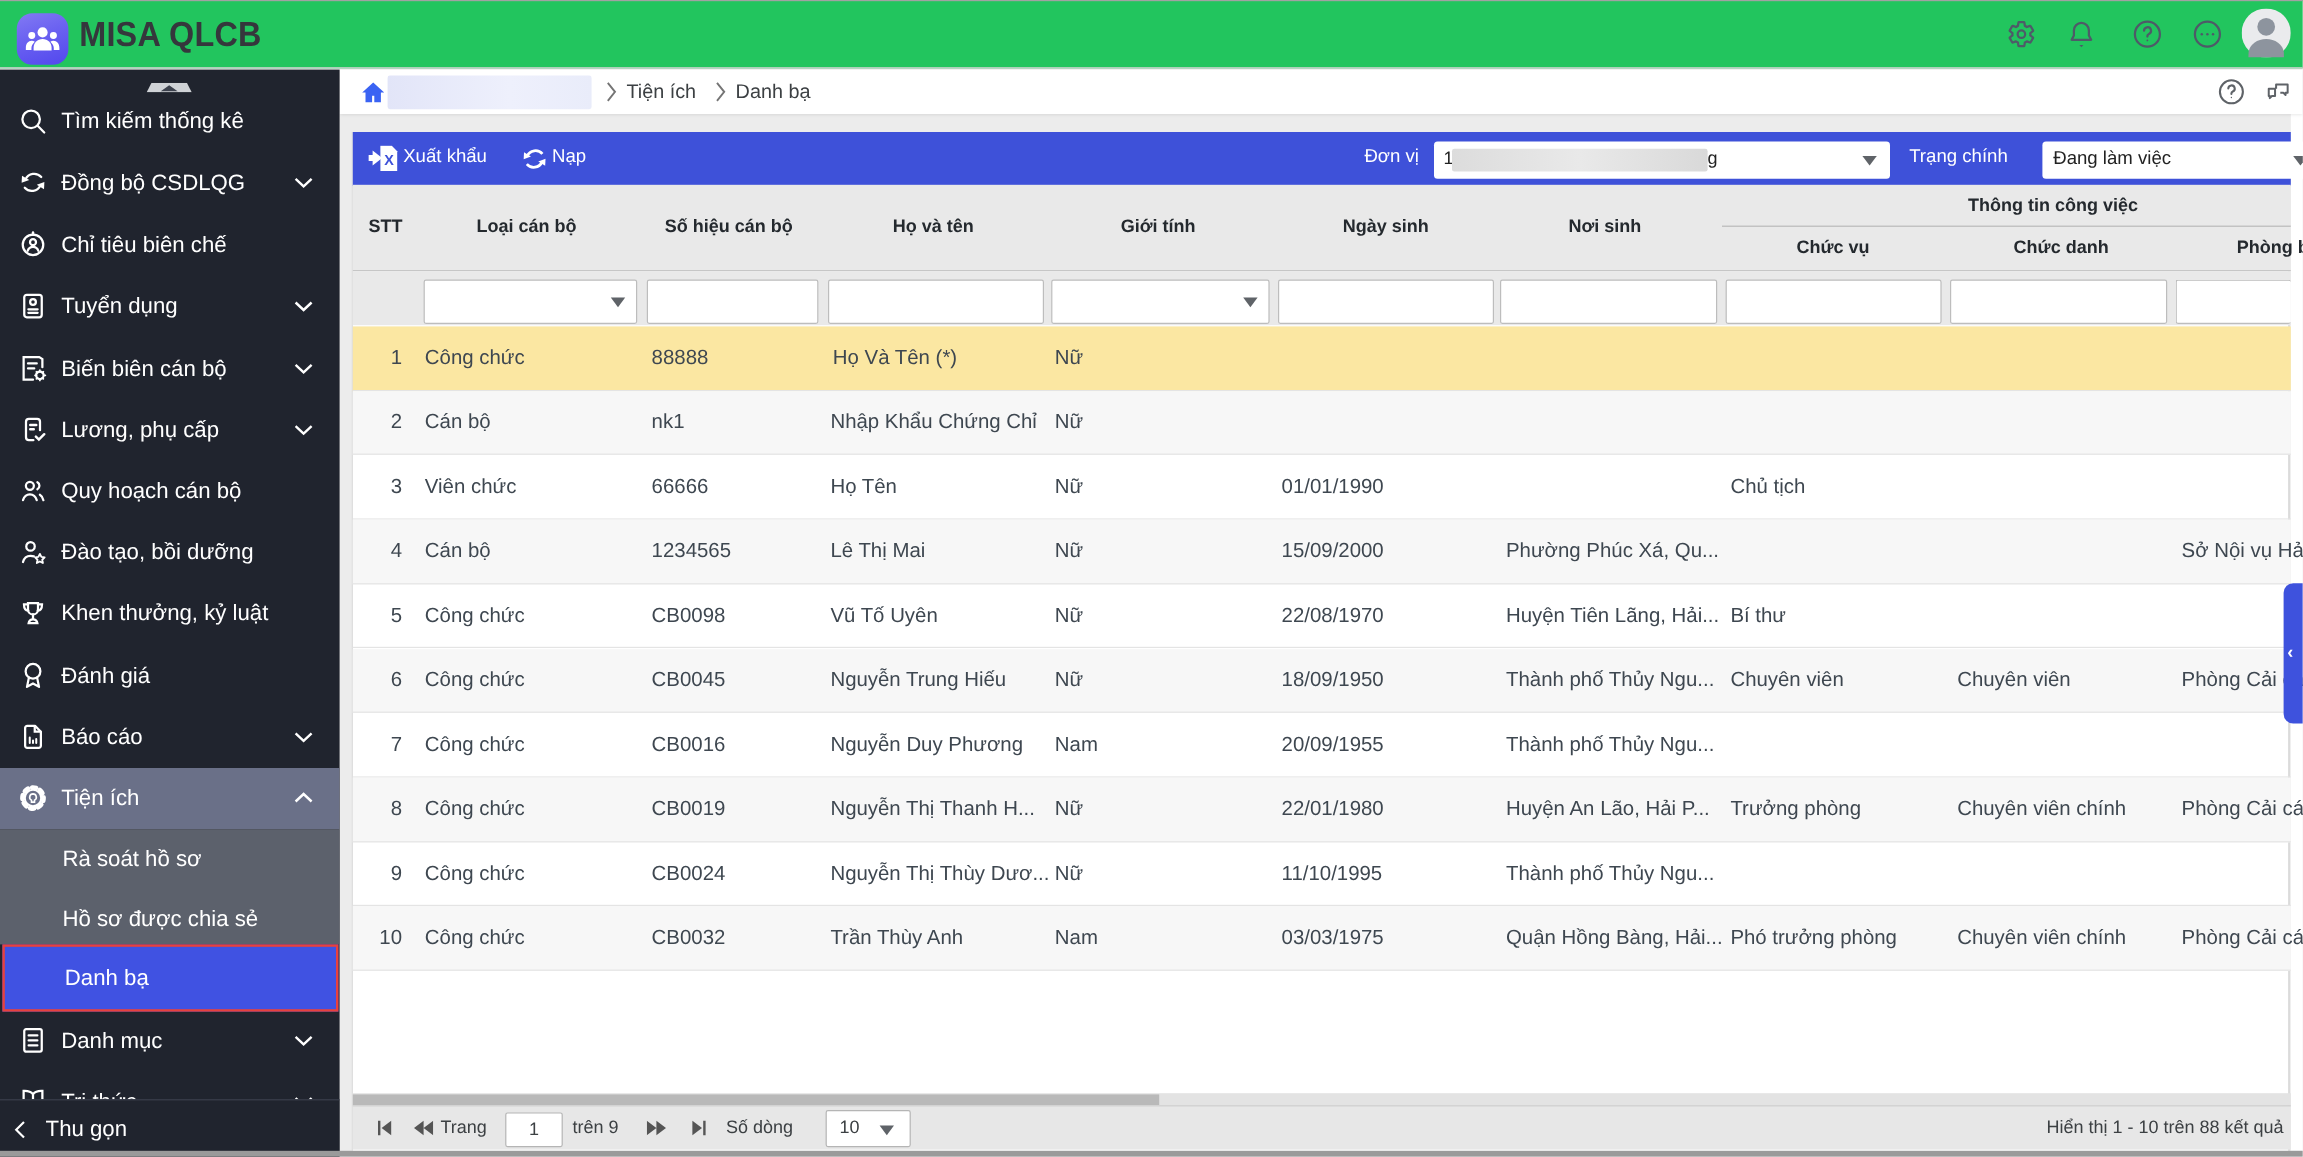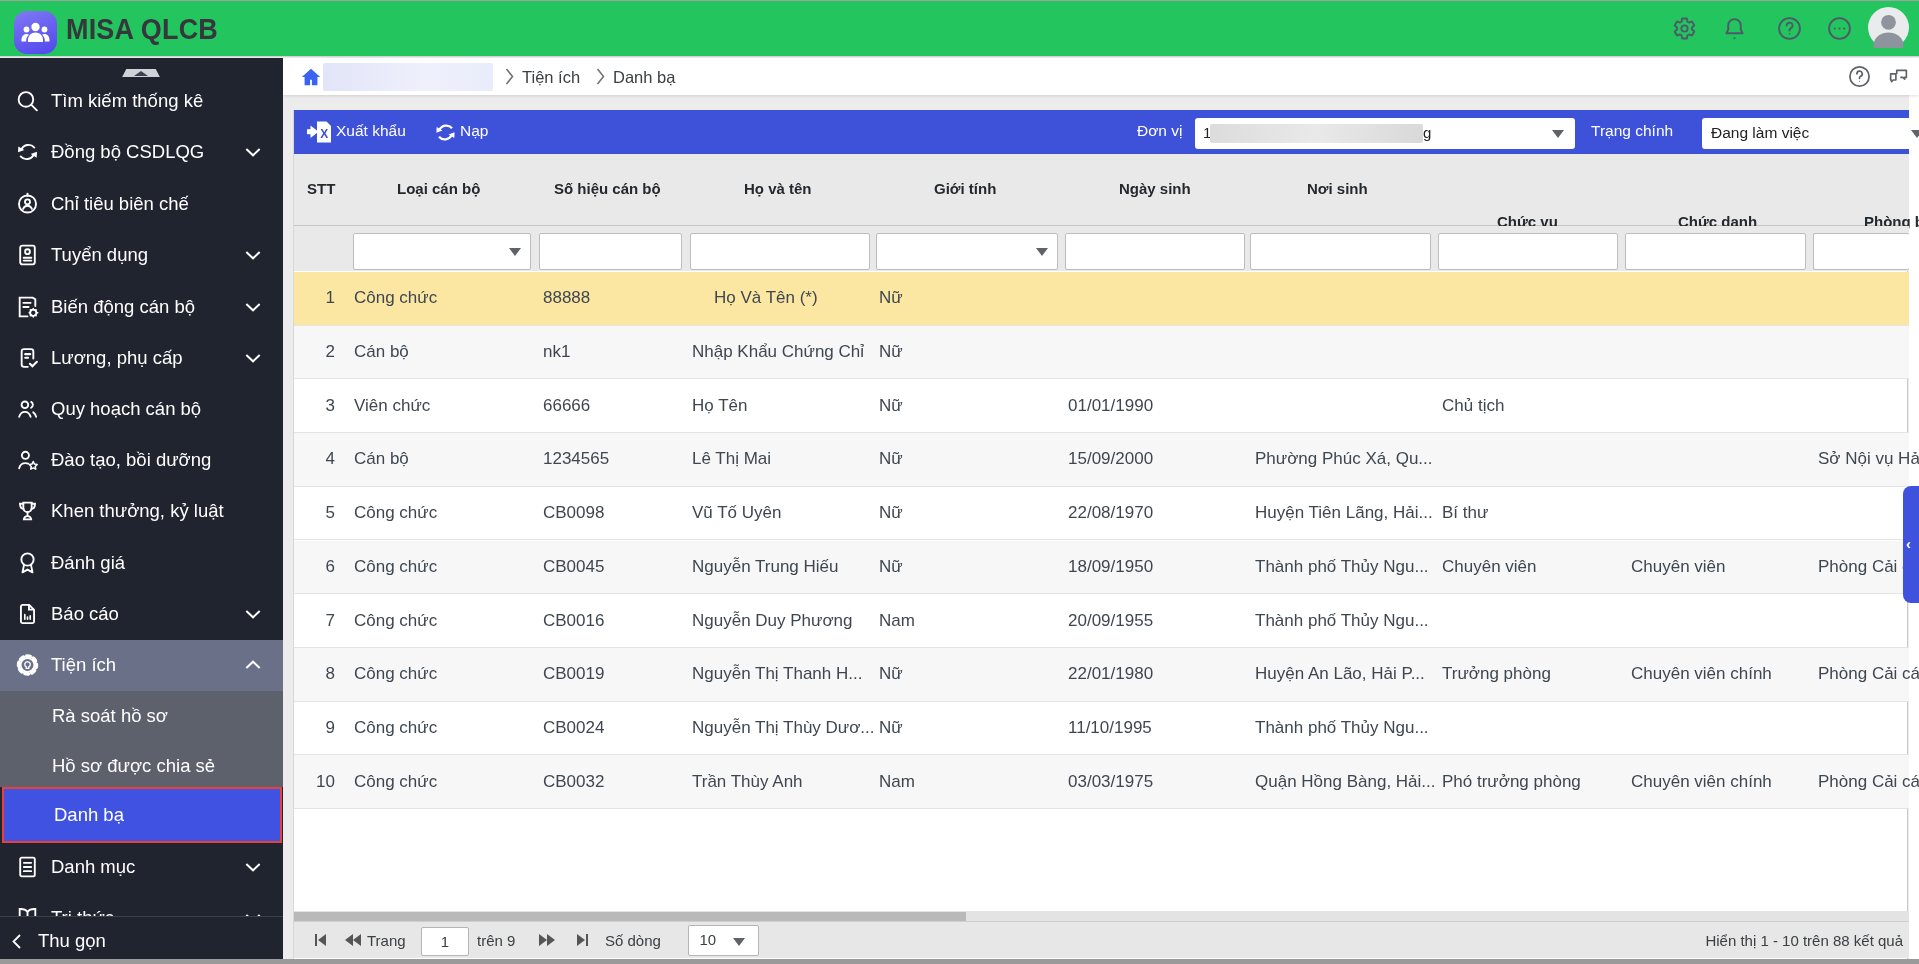--- a/index.html
+++ b/index.html
@@ -35,21 +35,21 @@
 
 
 #panel { left:293px; top:110px; width:1615px; height:849px; background:#fff; border-left:1px solid #d8d8d8; border-right:1px solid #c9c9c9; }
 #toolbar { left:0px; top:0px; width:1615px; height:44.5px; background:#3e51d9; color:#fff; font-size:15.5px; }
 .tsel { top:8px; height:31px; background:#fff; border-radius:3px; }
 
 #thead { left:0; top:44px; width:1615px; height:72px; background:#e9e9e9; border-bottom:1px solid #c6c6c6; font-weight:bold; color:#24292e; font-size:15px; }
 .hlabel { position:absolute; top:26px; white-space:nowrap; }
 #grphd { position:absolute; left:1141px; top:0; width:474px; height:35px; border-bottom:1px solid #b9b9b9; }
 #grphd span { position:absolute; left:205px; top:9px; white-space:nowrap; }
-.hsub { position:absolute; top:44px; white-space:nowrap;margin-top:15px; }
+.hsub { position:absolute; top:44px; white-space:nowrap; }
 
 #filters { left:0; top:116px; width:1615px; height:45px; background:#e9e9e9; }
 .finput { position:absolute; top:6.5px; height:37px; background:#fff; border:1px solid #bdbdbd; border-radius:2px; }
 .caret { position:absolute; width:0; height:0; border-left:6.5px solid transparent; border-right:6.5px solid transparent; border-top:8px solid #5f6368; top:14px; }
 
 #rows { left:0; top:162px; width:1615px; height:537px; font-size:17px; color:#3e4750; }
 .row { position:absolute; left:0; width:1615px; height:53.7px; border-bottom:1px solid #e4e4e4; }
 .row.even { background:#f7f7f7; }
 .row.sel { background:#fbe7a2; }
 .cell { position:absolute; top:50%; transform:translateY(-50%); white-space:nowrap; }
@@ -124,20 +124,23 @@
   </div>
 
   <div class="abs" id="thead">
     <span class="hlabel" style="left:13px">STT</span>
     <span class="hlabel" style="left:103px">Loại cán bộ</span>
     <span class="hlabel" style="left:260px">Số hiệu cán bộ</span>
     <span class="hlabel" style="left:450px">Họ và tên</span>
     <span class="hlabel" style="left:640px">Giới tính</span>
     <span class="hlabel" style="left:825px">Ngày sinh</span>
     <span class="hlabel" style="left:1013px">Nơi sinh</span>
+    <div id="grphd">
+        <span>Thông tin công việc</span>
+      </div>
     <span class="hsub" style="left:1203px">Chức vụ</span>
     <span class="hsub" style="left:1384px">Chức danh</span>
     <span class="hsub" style="left:1570px">Phòng ban</span>
   </div>
 
   <div class="abs" id="filters">
     <div class="finput" style="left:58.5px;width:178px">
         <div class="caret" style="left:155px"></div>
       </div>
     <div class="finput" style="left:245px;width:143px"></div>
@@ -150,21 +153,21 @@
     <div class="finput" style="left:1144px;width:180px"></div>
     <div class="finput" style="left:1331px;width:181px"></div>
     <div class="finput" style="left:1519px;width:96px;border-right:none"></div>
   </div>
 
   <div class="abs" id="rows">
       <div class="row sel" style="top:0.0px">
         <span class="cell stt" style="left:0px">1</span>
         <span class="cell" style="left:60px">Công chức</span>
         <span class="cell" style="left:249px">88888</span>
-        <span class="cell" style="left:420px">Họ Và Tên (*)</span>
+        <span class="cell" style="left:400px">Họ Và Tên (*)</span>
         <span class="cell" style="left:585px">Nữ</span>
       </div>
       <div class="row even" style="top:53.7px">
         <span class="cell stt" style="left:0px">2</span>
         <span class="cell" style="left:60px">Cán bộ</span>
         <span class="cell" style="left:249px">nk1</span>
         <span class="cell" style="left:398px">Nhập Khẩu Chứng Chỉ</span>
         <span class="cell" style="left:585px">Nữ</span>
       </div>
       <div class="row" style="top:107.4px">
@@ -329,21 +332,21 @@
           <path d="M4 8.5 12 16 20 8.5" fill="none" stroke="#fff" stroke-width="2.4"></path>
         </svg>
       </div>
       <div class="abs mi" style="top:223px">
         <svg class="ic" width="25" height="25" viewBox="0 0 24 24" fill="none" stroke="#fff" stroke-width="1.8" stroke-linecap="round">
           <path d="M19.5 11V4.5L17 3H4.5v18H12"></path>
           <path d="M8 8h7M8 12h5"></path>
           <circle cx="17.5" cy="17.5" r="3"></circle>
           <path d="M17.5 13.4v1.2M17.5 20.4v1.2M13.6 17.5h1.2M20.7 17.5h1.2M14.7 14.7l.9.9M19.4 19.4l.9.9M20.3 14.7l-.9.9M15.6 19.4l-.9.9" stroke-width="1.4"></path>
         </svg>
-        <span class="txt">Biến động cán bộ</span>
+        <span class="txt">Biến biên cán bộ</span>
         <svg class="ch" width="20" height="20" viewBox="0 0 24 24">
           <path d="M4 8.5 12 16 20 8.5" fill="none" stroke="#fff" stroke-width="2.4"></path>
         </svg>
       </div>
       <div class="abs mi" style="top:274px">
         <svg class="ic" width="25" height="25" viewBox="0 0 24 24" fill="none" stroke="#fff" stroke-width="1.8" stroke-linecap="round">
           <path d="M17.6 12.5V5.8a2.3 2.3 0 0 0-2.3-2.3H8.7a2.3 2.3 0 0 0-2.3 2.3v12.4a2.3 2.3 0 0 0 2.3 2.3h3.6"></path>
           <path d="M9.8 8.3h4.8M9.8 11.8h2.8" stroke-width="2"></path>
           <path d="M14.3 17.6l2.4 2.4 4.3-4.3" stroke-width="2"></path>
         </svg>

